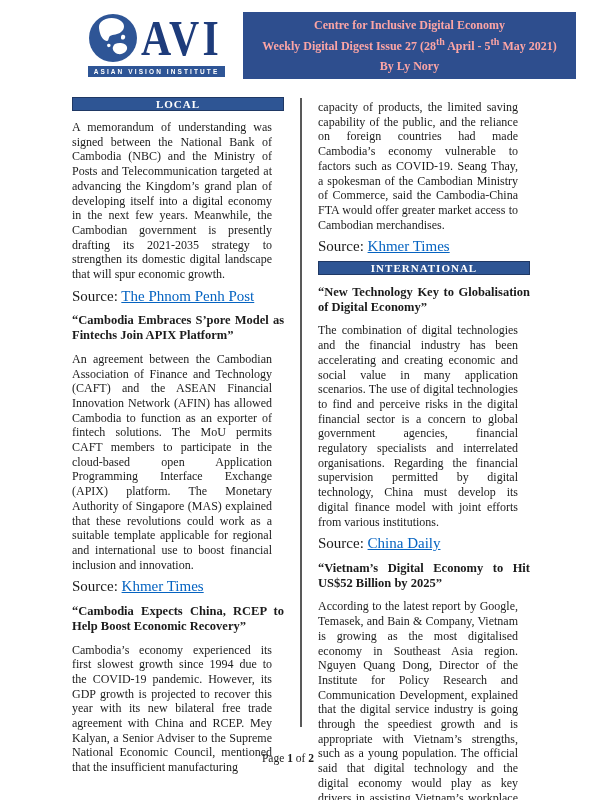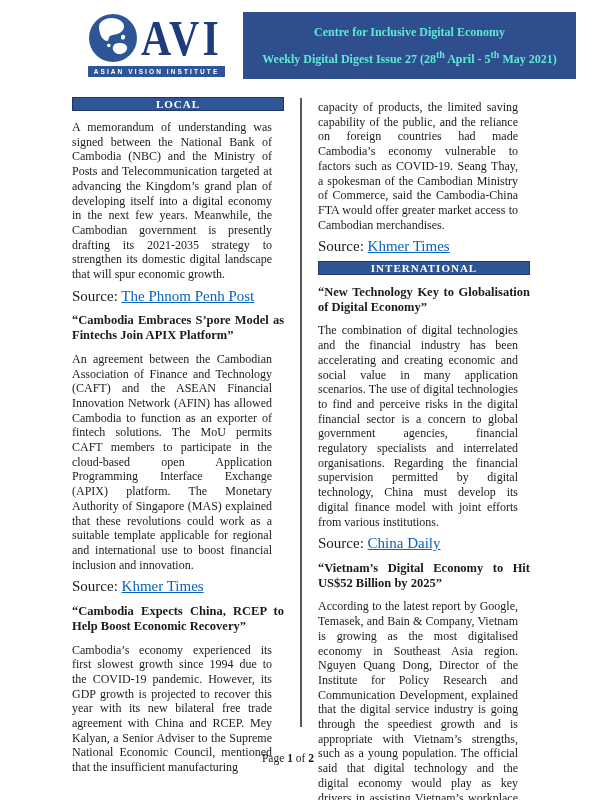--- a/index.html
+++ b/index.html
@@ -26,21 +26,21 @@
   }
   .logo-bar {
     margin-top: 1px; width: 137px; height: 11px;
     background: #2e5596; color: #ffffff;
     font-family: "Liberation Sans", sans-serif;
     font-size: 6.5px; font-weight: bold; letter-spacing: 2.1px;
     text-align: center; line-height: 11px; white-space: nowrap; overflow: hidden;
   }
   .banner {
     position: absolute; left: 243px; top: 12px; width: 333px; height: 67px;
-    background: #2e4e8e; color: #5eead4;
+    background: #2e4e8e; color: #fca5a5;
     display: flex; flex-direction: column; justify-content: space-evenly;
     text-align: center; font-weight: bold; font-size: 12px; line-height: 14px;
   }
   .banner sup { font-size: 10px; vertical-align: super; line-height: 0; font-family: Liberation Serif, serif; }
 
   
   .content {
     position: absolute; left: 72px; top: 97px; width: 458px;
     display: flex; align-items: flex-start;
   }
@@ -92,20 +92,21 @@
           </svg>
         </span>
         <span class="logo-acronym">AVI</span>
       </div>
       <div class="logo-bar">ASIAN VISION INSTITUTE</div>
     </div>
 
     <div class="banner">
       <div>Centre for Inclusive Digital Economy</div>
       <div><span>Weekly Digital Digest Issue 27 (28</span><sup>th</sup><span> April - 5</span><sup>th</sup><span> May 2021)</span></div>
+      <div>By Ly Nory</div>
     </div>
   </div>
 
   <div class="content">
 
     <div class="col">
       <div class="section-bar">LOCAL</div>
 
       <div class="article-body">A memorandum of understanding was signed between the National Bank of Cambodia (NBC) and the Ministry of Posts and Telecommunication targeted at advancing the Kingdom’s grand plan of developing itself into a digital economy in the next few years. Meanwhile, the Cambodian government is presently drafting its 2021-2035 strategy to strengthen its domestic digital landscape that will spur economic growth.</div>
       <div class="source-line">

